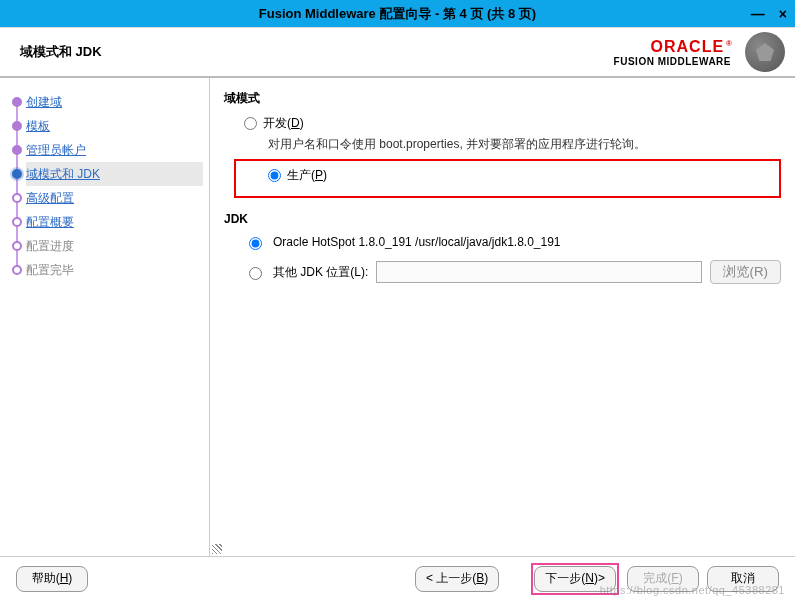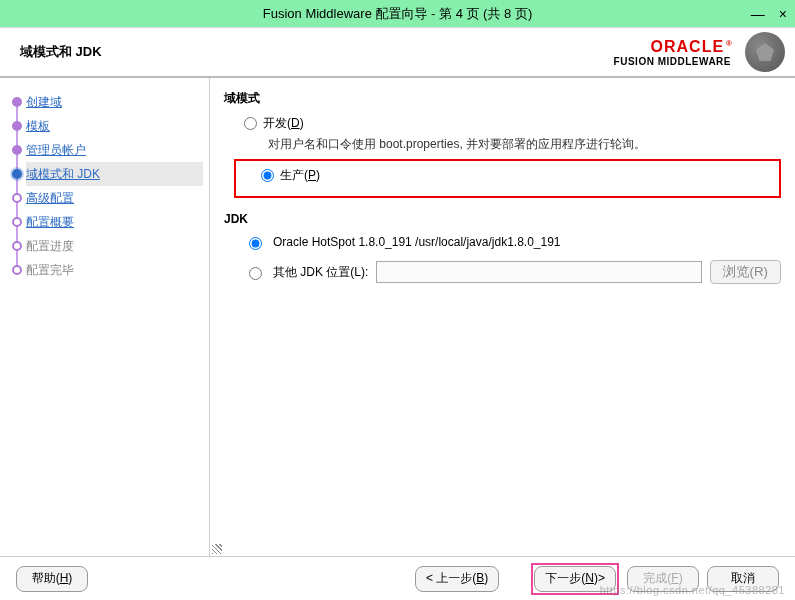--- a/index.html
+++ b/index.html
@@ -9,27 +9,27 @@
     font-size: 12px;
     background: #fff;
     width: 795px;
     height: 600px;
     overflow: hidden;
     display: flex;
     flex-direction: column;
   }
   .titlebar {
     height: 28px;
-    background: #86efac;
+    background: #0ea5e9;
     border-bottom: 1px solid #ddd;
     display: flex;
     align-items: center;
     position: relative;
     font-size: 13px;
-    font-weight: normal;
+    font-weight: bold;
   }
   .titlebar .title { position: absolute; left: 50%; transform: translateX(-50%); }
   .titlebar .win-controls { position: absolute; right: 8px; display: flex; gap: 14px; font-size: 14px; }
   .titlebar .win-controls span { cursor: pointer; }
 
   .header {
     height: 50px;
     border-bottom: 2px solid #bbb;
     display: flex;
     align-items: center;
@@ -88,21 +88,21 @@
     flex:1;
     padding: 12px 14px;
     overflow:auto;
     position:relative;
   }
   .section-title { font-weight: bold; margin-bottom: 8px; }
   .radio-row { display:flex; align-items:center; gap:6px; margin-left: 20px; margin-bottom:4px;}
   .radio-row input { margin:0; }
   .radio-row label .mn { text-decoration: underline; }
   .desc { margin-left: 44px; color:#333; margin-bottom: 6px; }
-  .highlight-box { border: 2px solid #e00; padding: 6px 8px 8px 5px; margin-left: 10px; margin-bottom:4px;}
+  .highlight-box { border: 2px solid #e00; padding: 6px 8px 8px 12px; margin-left: 10px; margin-bottom:4px;}
 
   .jdk-section { margin-top: 14px; }
   .jdk-row { display:flex; align-items:center; gap:8px; margin-left:20px; margin-bottom:10px;}
   .jdk-row input[type=text] {
     flex:1; height:22px; border:1px solid #aaa; background:#fafafa; padding:0 4px;
   }
   .browse-btn {
     height:24px; padding:0 12px; border:1px solid #bbb; border-radius:4px;
     background:#f3f3f3; color:#888; cursor:default;
   }

